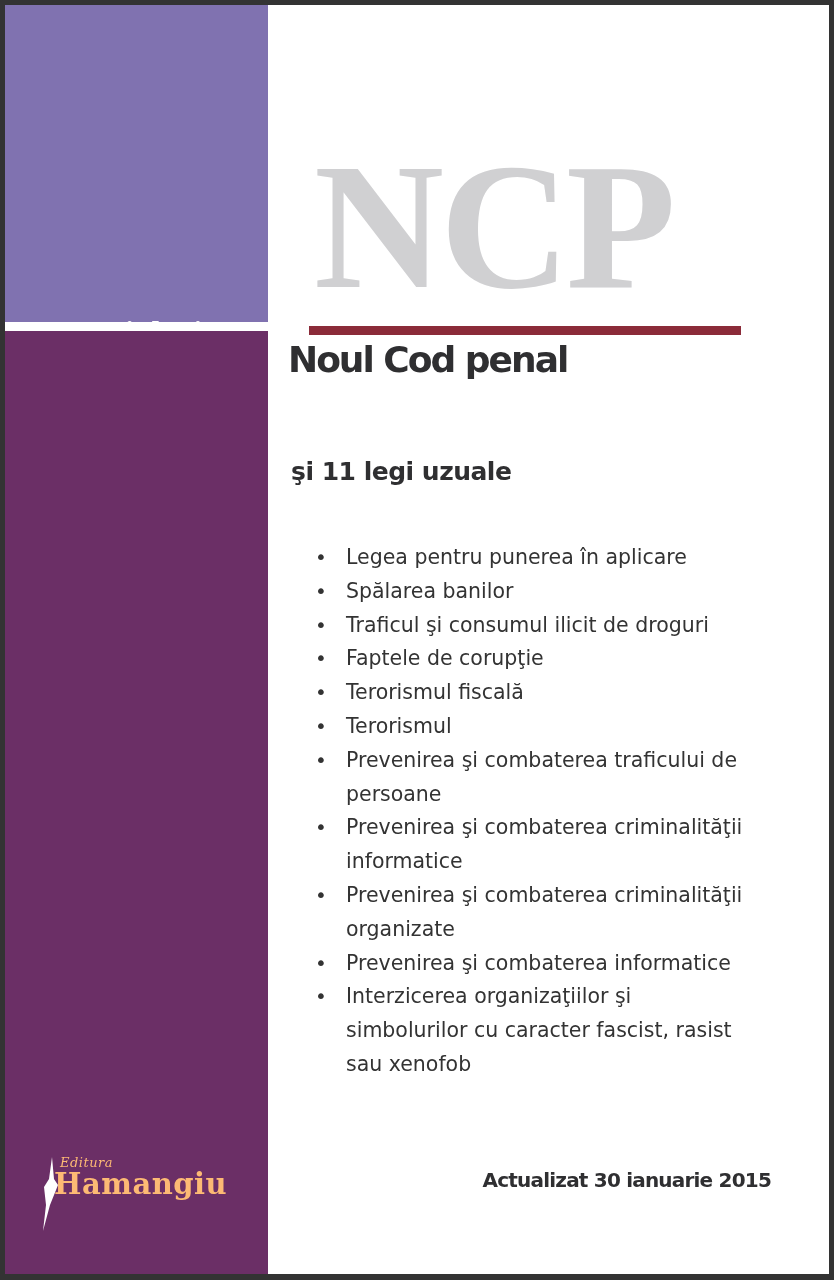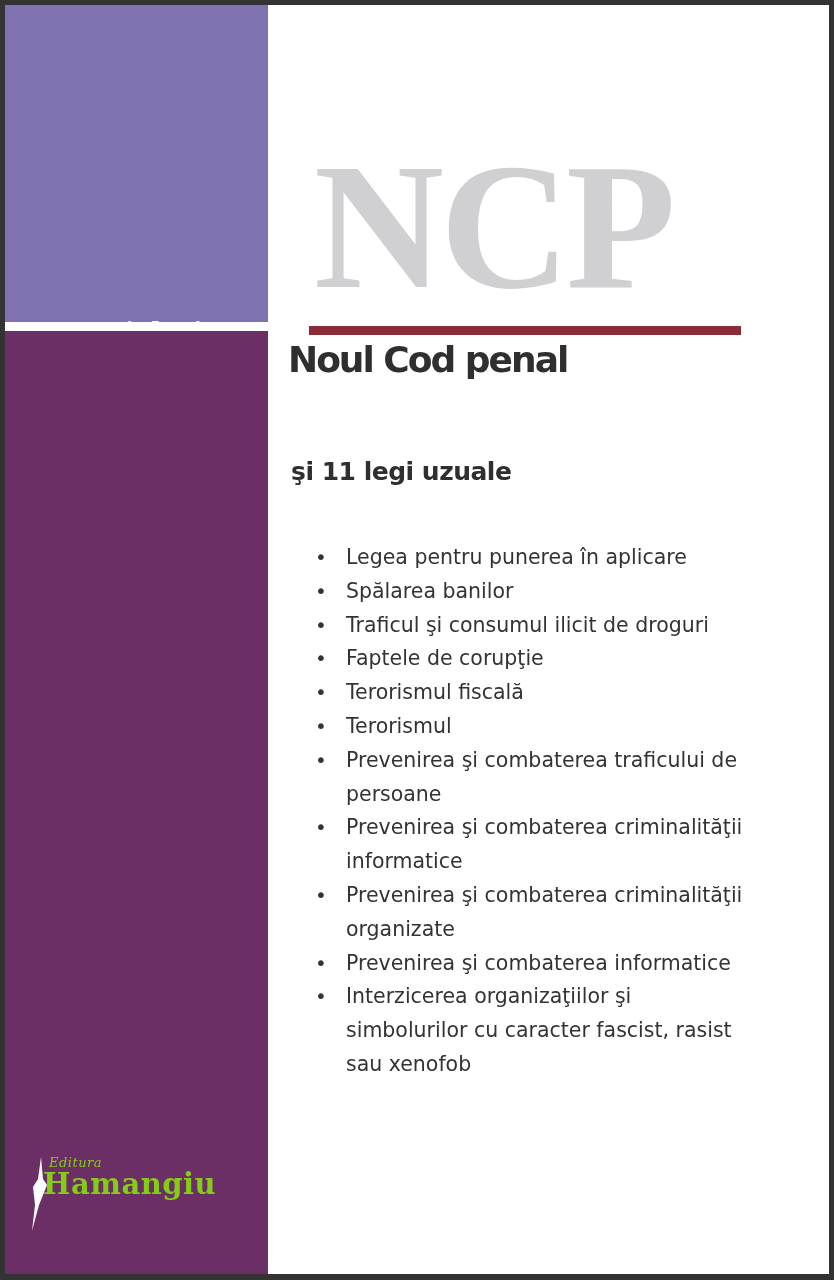--- a/index.html
+++ b/index.html
@@ -38,21 +38,21 @@
     position: absolute; left: 43px; top: 536px; width: 480px; margin: 0; padding: 0; list-style: none;
     font-family: "DejaVu Sans", sans-serif; color: #333; font-size: 20.5px; line-height: 33.8px;
   }
   .laws li { position: relative; padding-left: 35px; }
   .laws .bullet { position: absolute; left: 4px; top: 0; font-size: 20px; }
   .date {
     position: absolute; right: 58px; top: 1163px;
     font-family: "DejaVu Sans", sans-serif; font-weight: bold; color: #2f2f31;
     font-size: 20px; letter-spacing: -0.8px; white-space: nowrap;
   }
-  .publisher { position: absolute; left: 24px; top: 1150px; width: 220px; height: 80px; color: #84cc16; }
+  .publisher { position: absolute; left: 35px; top: 1150px; width: 220px; height: 80px; color: #fdba74; }
   .publisher .small {
     position: absolute; left: 20px; top: 0px; font-family: "DejaVu Serif", serif; font-style: italic;
     font-size: 13px; letter-spacing: 0.5px;
   }
   .publisher .big {
     position: absolute; left: 14px; top: 12px; font-family: "DejaVu Serif", serif; font-weight: bold;
     font-size: 29px; letter-spacing: 0.5px;
   }
   .publisher .pen { position: absolute; left: 0; top: 0; }
 </style>
@@ -88,14 +88,15 @@
       <li><span class="bullet">•</span><span>Faptele de corupţie</span></li>
       <li><span class="bullet">•</span><span>Terorismul fiscală</span></li>
       <li><span class="bullet">•</span><span>Terorismul</span></li>
       <li><span class="bullet">•</span><span>Prevenirea şi combaterea traficului de</span><br><span>persoane</span></li>
       <li><span class="bullet">•</span><span>Prevenirea şi combaterea criminalităţii</span><br><span>informatice</span></li>
       <li><span class="bullet">•</span><span>Prevenirea şi combaterea criminalităţii</span><br><span>organizate</span></li>
       <li><span class="bullet">•</span><span>Prevenirea şi combaterea informatice</span></li>
       <li><span class="bullet">•</span><span>Interzicerea organizaţiilor şi</span><br><span>simbolurilor cu caracter fascist, rasist</span><br><span>sau xenofob</span></li>
     </ul>
 
+    <div class="date">Actualizat 30 ianuarie 2015</div>
   </div>
 </div>
 
 </body></html>

